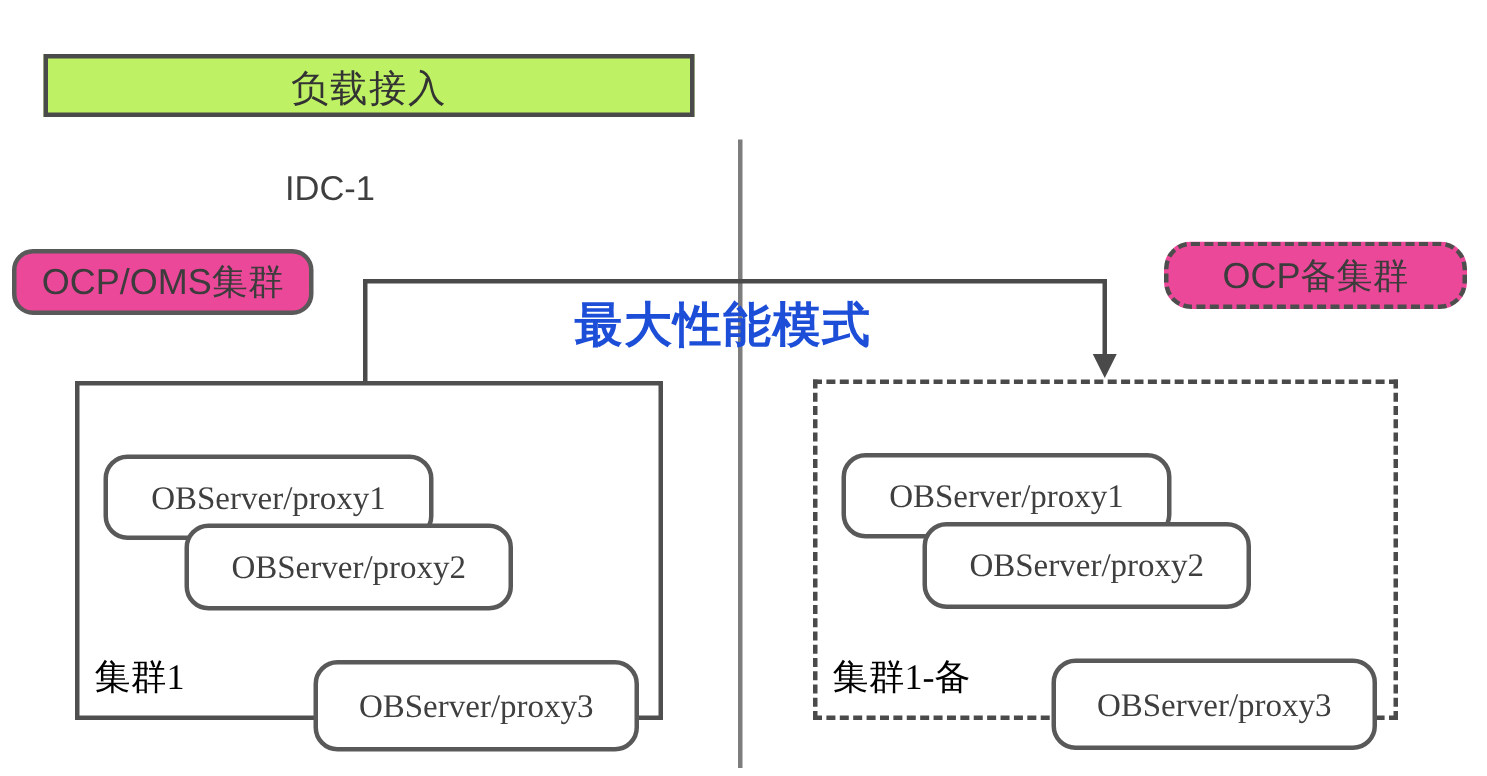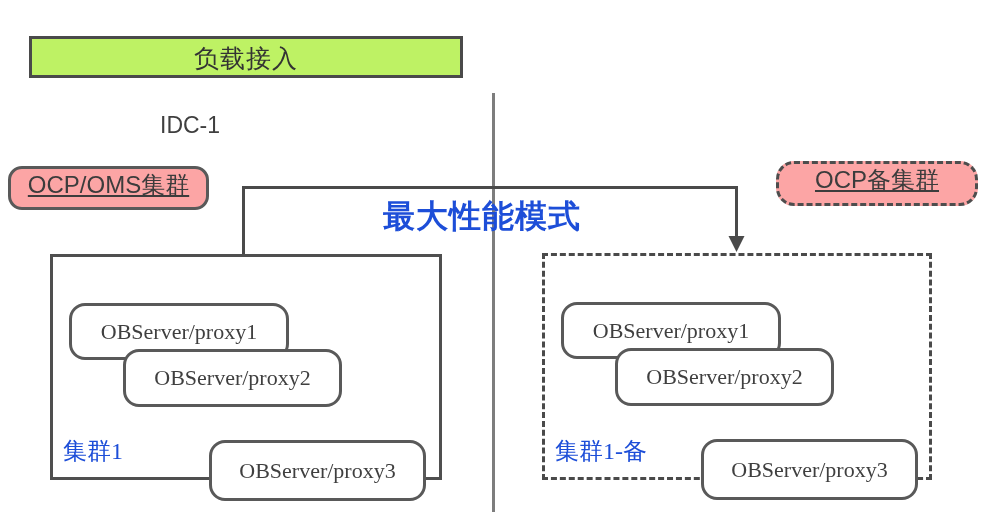--- a/index.html
+++ b/index.html
@@ -36,33 +36,33 @@
     left: 492px; top: 93px;
     width: 3px; height: 419px;
     background: #7d7d7d;
   }
 
   
   .idc-label {
     font-size: 23px;
     color: #3f3f3f;
     width: 120px;
+    text-align: center;
   }
   .idc-left { left: 160px; top: 112px; }
   .idc-right { left: 628px; top: 115px; }
 
   
   .pill {
     display: flex;
-    align-items: flex-start;
+    align-items: center;
     justify-content: center;
-    background: #fca5a5;
+    background: #ec4899;
     font-size: 24px;
     color: #3c3c3c;
-    text-decoration: underline;
   }
   .pill-solid {
     left: 8px; top: 166px; width: 201px; height: 44px;
     border: 3px solid #595959;
     border-radius: 14px;
   }
   .pill-dashed {
     left: 776px; top: 161px; width: 202px; height: 45px;
     border: 3px dashed #4d4d4d;
     border-radius: 18px;
@@ -95,21 +95,21 @@
     border: 3px solid #4f4f4f;
   }
   .cluster-standby {
     left: 542px; top: 253px; width: 390px; height: 227px;
     border: 3px dashed #4a4a4a;
   }
   .cluster-label {
     position: absolute;
     left: 10px; bottom: 10px;
     font-size: 24px;
-    color: #1d4ed8;
+    color: #000000;
   }
 
   
   .proxy-node {
     position: absolute;
     background: #ffffff;
     border: 3px solid #595959;
     border-radius: 16px;
     display: flex;
     align-items: center;

